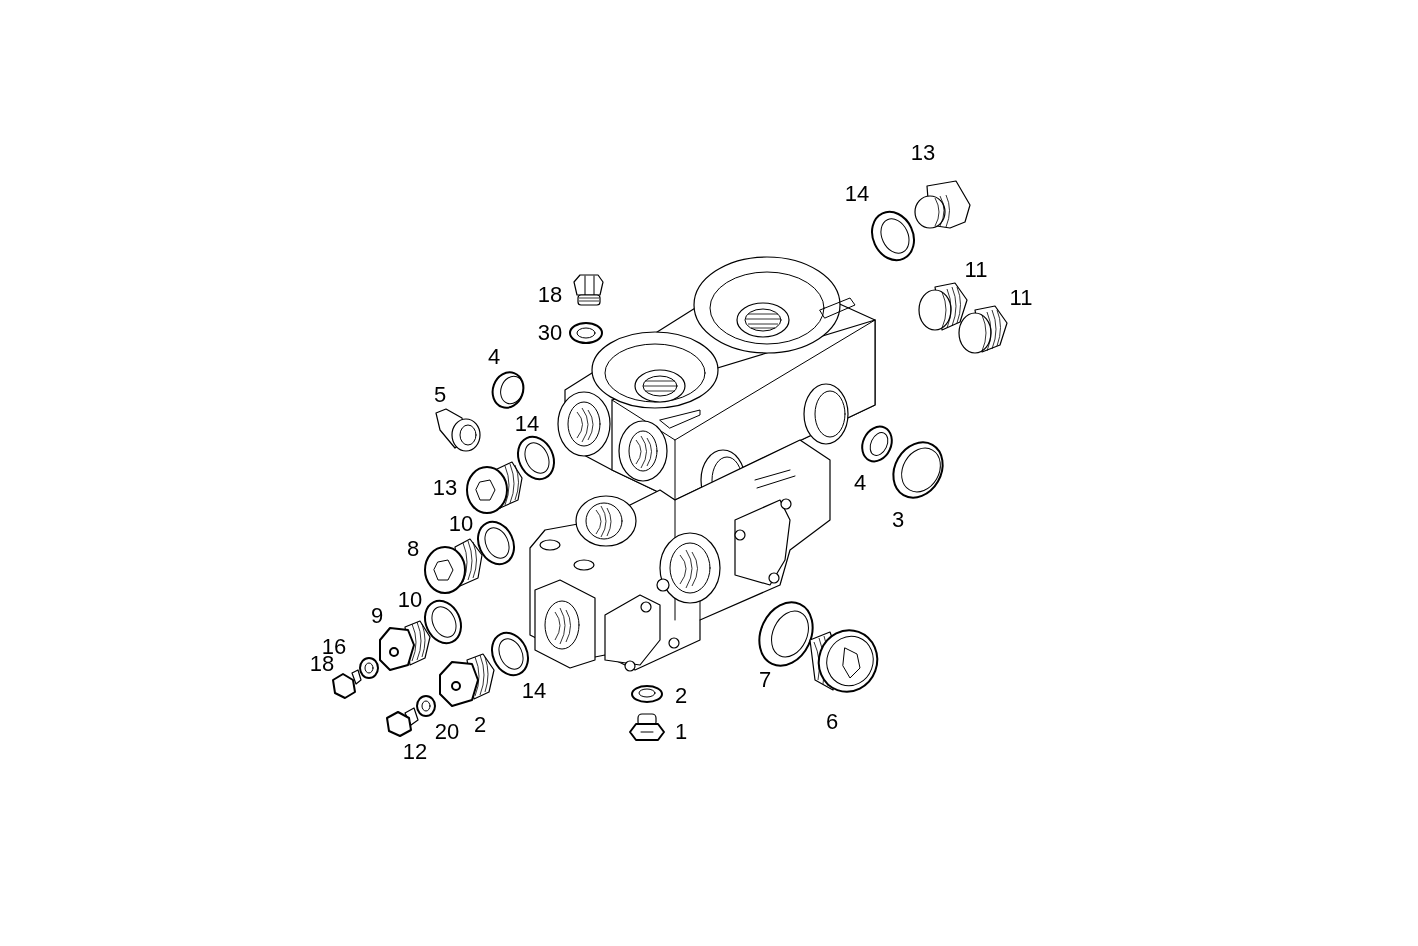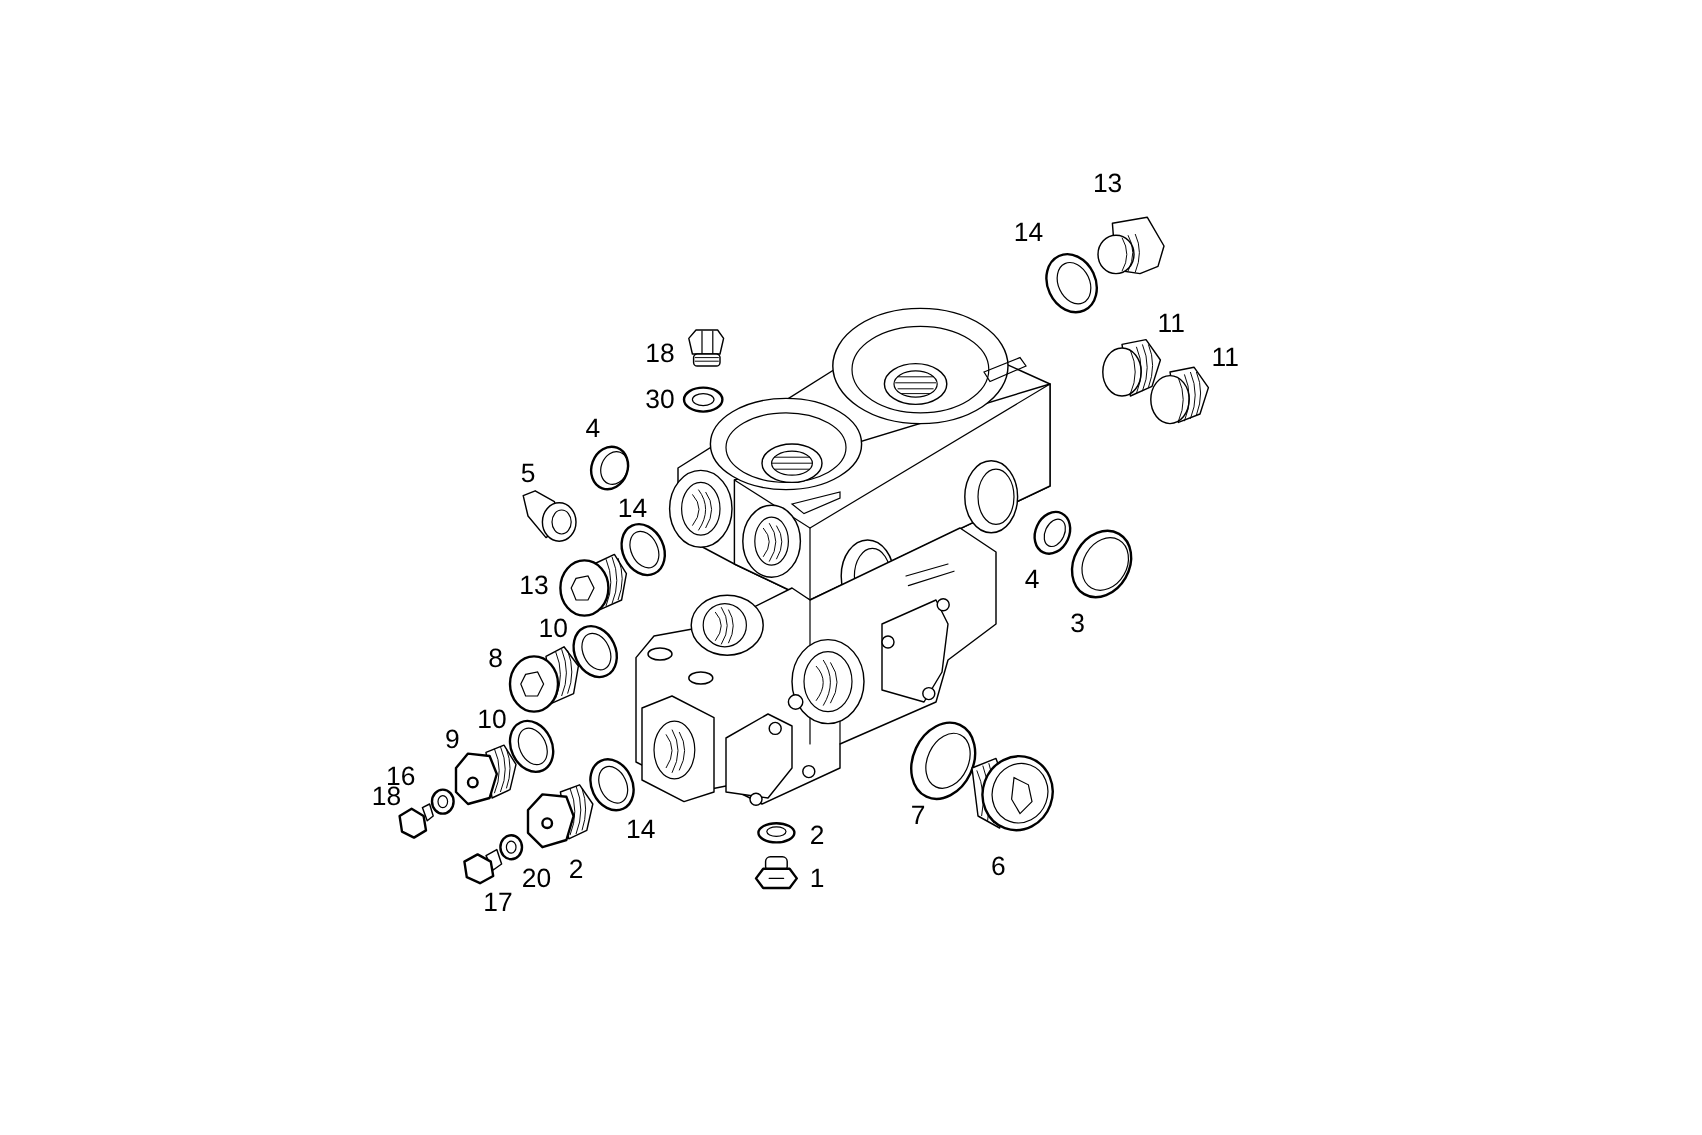--- a/index.html
+++ b/index.html
@@ -224,20 +224,20 @@
   <span class="callout" style="left:445px;top:488px">13</span>
   <span class="callout" style="left:461px;top:524px">10</span>
   <span class="callout" style="left:413px;top:549px">8</span>
   <span class="callout" style="left:410px;top:600px">10</span>
   <span class="callout" style="left:377px;top:616px">9</span>
   <span class="callout" style="left:334px;top:647px">16</span>
   <span class="callout" style="left:322px;top:664px">18</span>
   <span class="callout" style="left:534px;top:691px">14</span>
   <span class="callout" style="left:480px;top:725px">2</span>
   <span class="callout" style="left:447px;top:732px">20</span>
-  <span class="callout" style="left:415px;top:752px">17</span>
+  <span class="callout" style="left:415px;top:752px">12</span>
   <span class="callout" style="left:681px;top:696px">2</span>
   <span class="callout" style="left:681px;top:732px">1</span>
   <span class="callout" style="left:765px;top:680px">7</span>
   <span class="callout" style="left:832px;top:722px">6</span>
   <span class="callout" style="left:860px;top:483px">4</span>
   <span class="callout" style="left:898px;top:520px">3</span>
 </div>
 
 </body></html>

